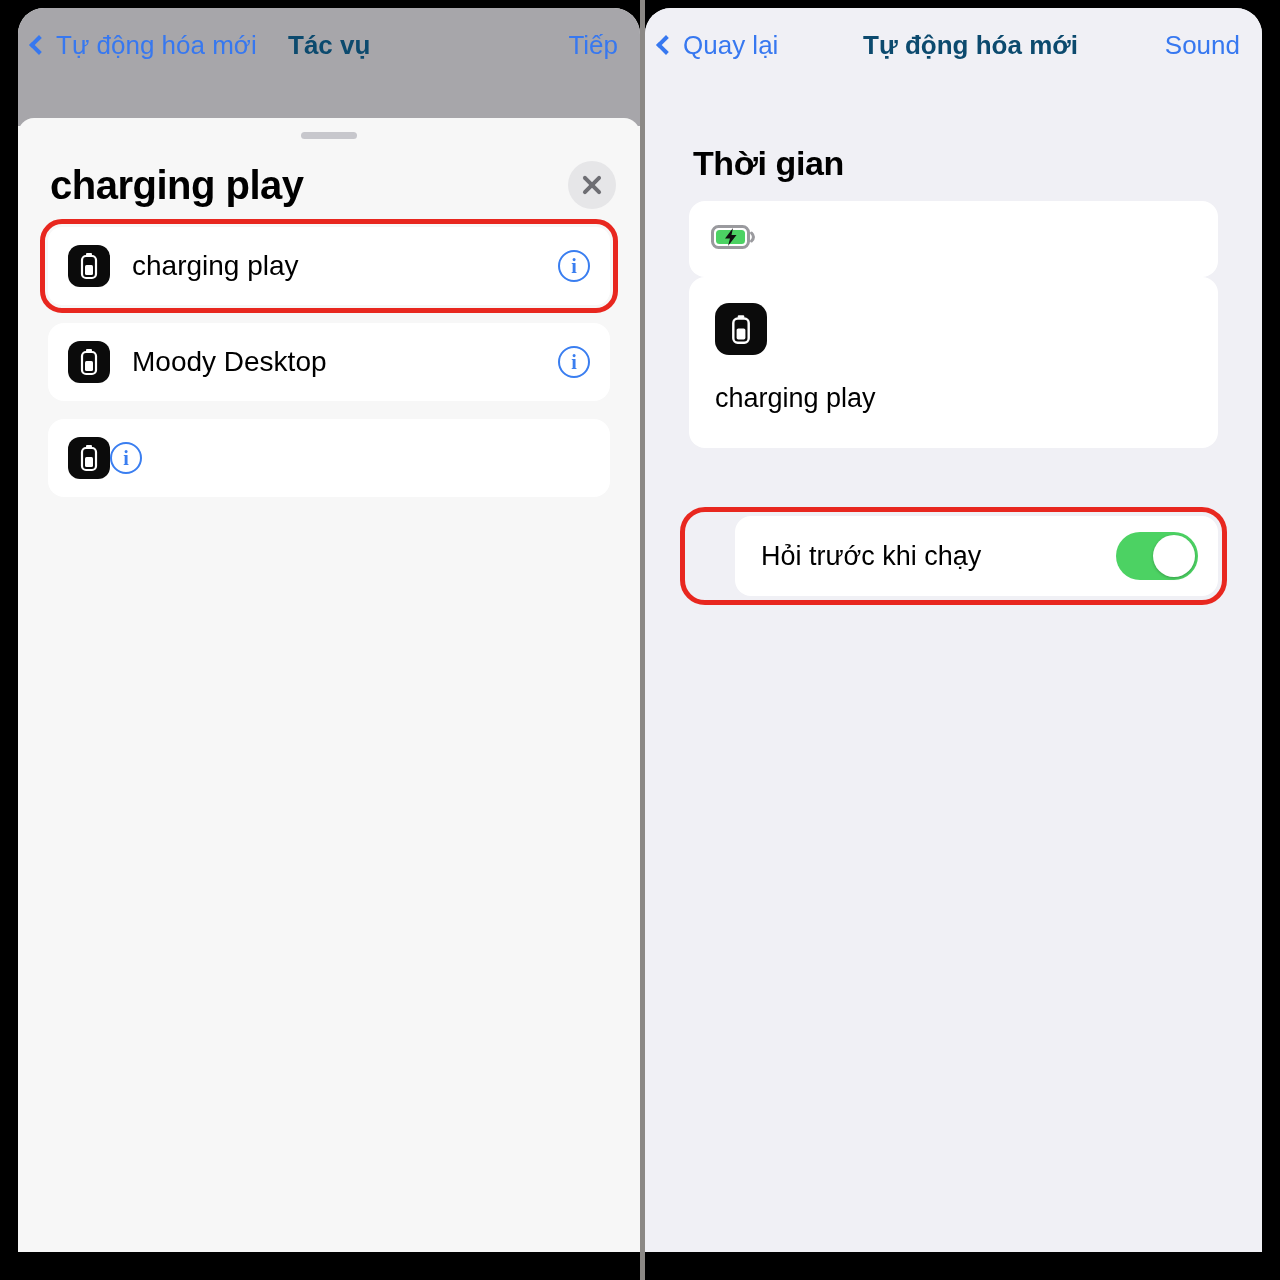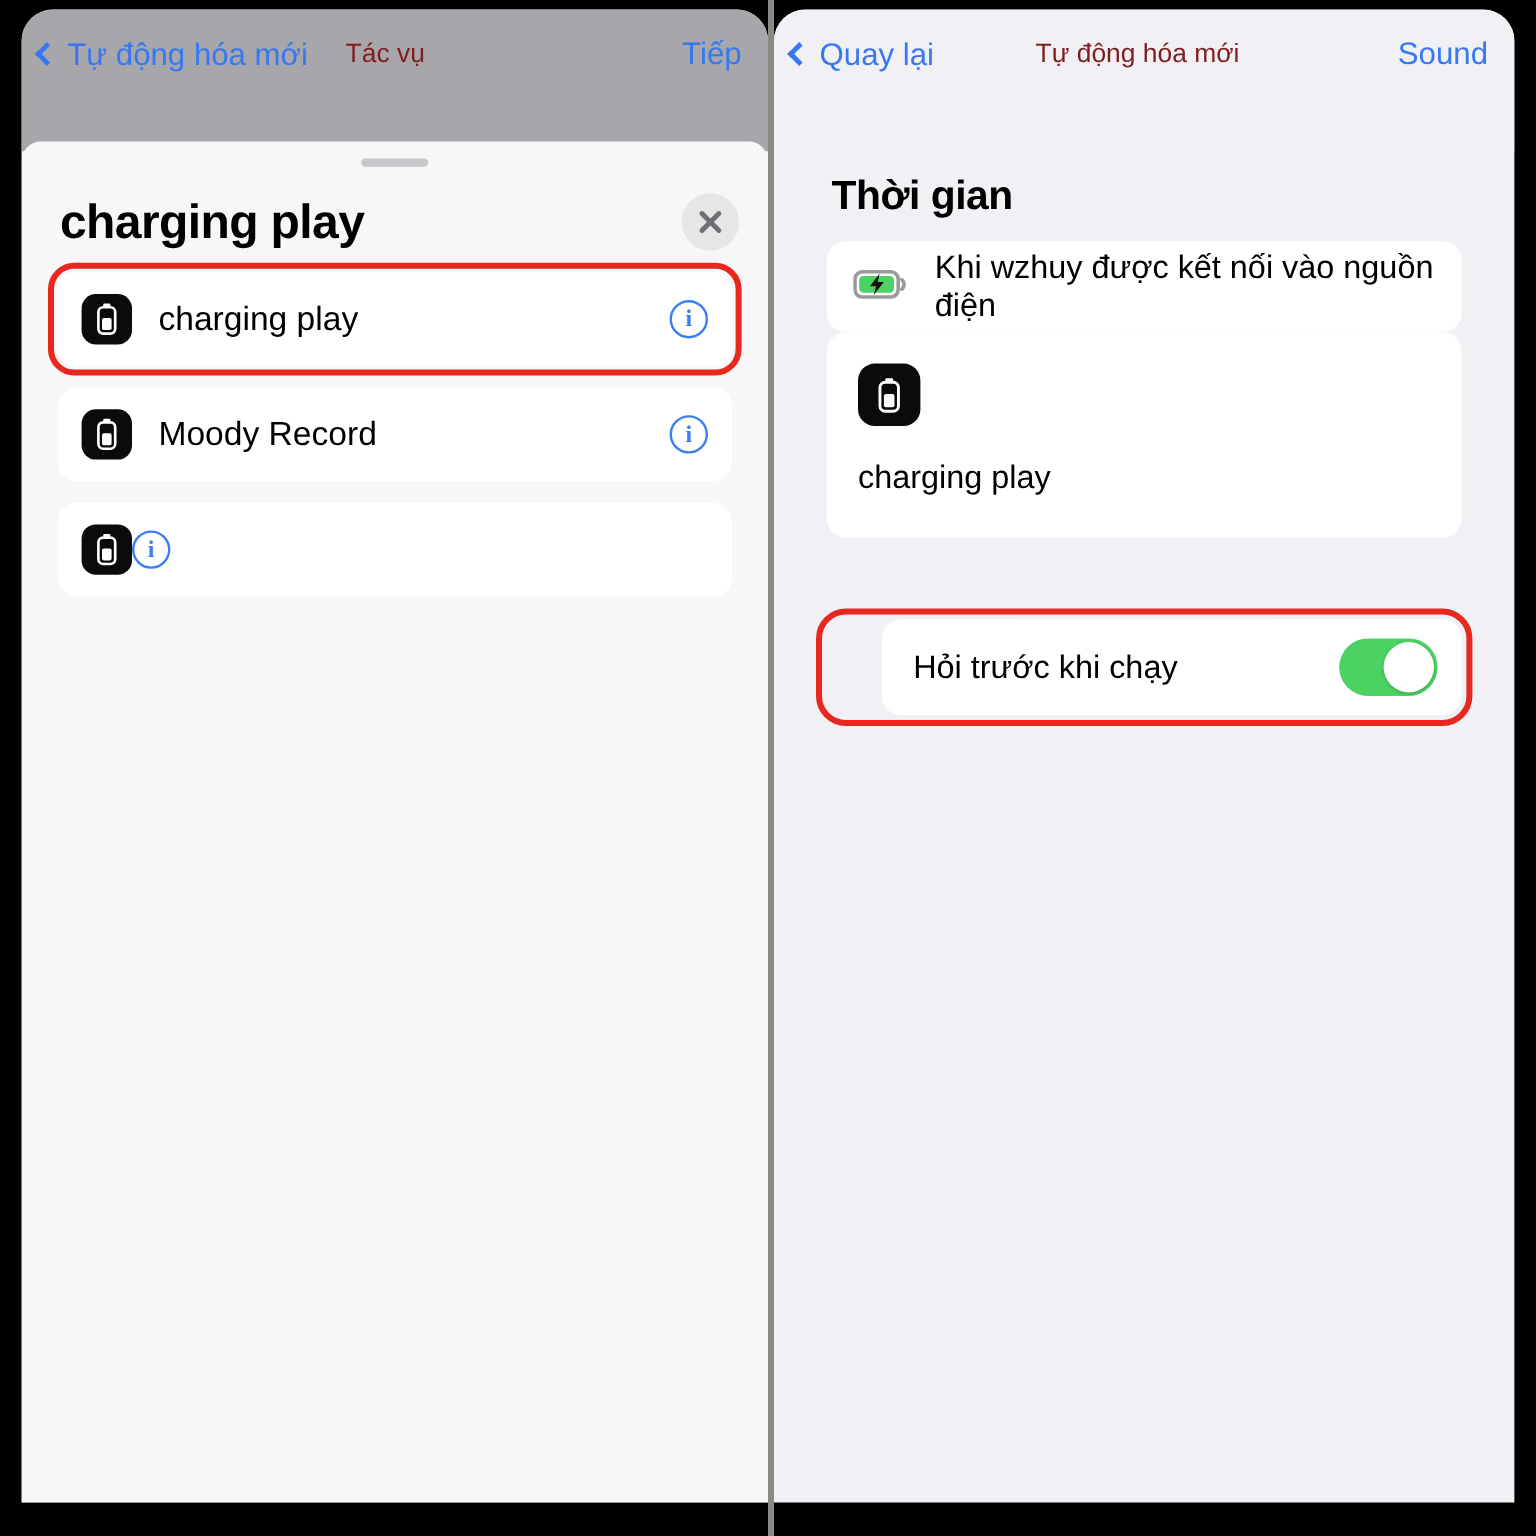--- a/index.html
+++ b/index.html
@@ -49,21 +49,21 @@
     display:flex; align-items:center; gap:6px;
     margin-left:14px; color:#3778f0; font-size:26px; white-space:nowrap;
   }
   .chev {
     display:inline-block; width:14px; height:14px;
     border-left:4px solid #3778f0; border-bottom:4px solid #3778f0;
     transform:rotate(45deg); margin-right:4px;
   }
   .nav-title {
     position:absolute; left:270px; top:50%; transform:translateY(-50%);
-    font-size:22px; font-weight:400; color:#7f1d1d;
+    font-size:26px; font-weight:700; color:#0c4a6e;
   }
   .nav-right {
     position:absolute; right:22px; top:50%; transform:translateY(-50%);
     font-size:26px; color:#3778f0; font-weight:400;
   }
 
   
   .sheet {
     position:absolute; left:0; top:110px; width:100%; bottom:0;
     background:#f7f7f7; border-radius:16px 16px 0 0;
@@ -194,21 +194,21 @@
           </div>
 
           <div class="row">
             <div class="appicon">
               <svg width="20" height="28" viewBox="0 0 20 28">
                 <rect x="7" y="1" width="6" height="2.5" rx="1" fill="#fff"></rect>
                 <rect x="3" y="4" width="14" height="22" rx="4" fill="none" stroke="#fff" stroke-width="2.2"></rect>
                 <rect x="6" y="13" width="8" height="10" rx="1.5" fill="#fff"></rect>
               </svg>
             </div>
-            <div class="row-label">Moody Record</div>
+            <div class="row-label">Moody Desktop</div>
             <div class="info-ico">i</div>
           </div>
 
           <div class="row">
             <div class="appicon">
               <svg width="20" height="28" viewBox="0 0 20 28">
                 <rect x="7" y="1" width="6" height="2.5" rx="1" fill="#fff"></rect>
                 <rect x="3" y="4" width="14" height="22" rx="4" fill="none" stroke="#fff" stroke-width="2.2"></rect>
                 <rect x="6" y="13" width="8" height="10" rx="1.5" fill="#fff"></rect>
               </svg>
@@ -242,21 +242,20 @@
 
         <div class="card trigger">
           <span>
             <svg width="46" height="26" viewBox="0 0 46 26">
               <rect x="1.5" y="2.5" width="36" height="21" rx="6" fill="none" stroke="#9a9a9e" stroke-width="3"></rect>
               <rect x="5" y="6" width="29" height="14" rx="3.5" fill="#4cd263"></rect>
               <path d="M22 4 L14 14.5 L19 14.5 L17 22 L25.5 11 L20.5 11 Z" fill="#111"></path>
               <path d="M40.5 9 q4 4 0 8" stroke="#9a9a9e" stroke-width="3" fill="none" stroke-linecap="round"></path>
             </svg>
           </span>
-          <span class="trig-text">Khi wzhuy được kết nối vào nguồn điện</span>
         </div>
 
 
         <div class="card action">
           <div class="appicon" style="width:52px;height:52px;border-radius:14px;">
             <svg width="22" height="31" viewBox="0 0 20 28">
               <rect x="7" y="1" width="6" height="2.5" rx="1" fill="#fff"></rect>
               <rect x="3" y="4" width="14" height="22" rx="4" fill="none" stroke="#fff" stroke-width="2.2"></rect>
               <rect x="6" y="13" width="8" height="10" rx="1.5" fill="#fff"></rect>
             </svg>

